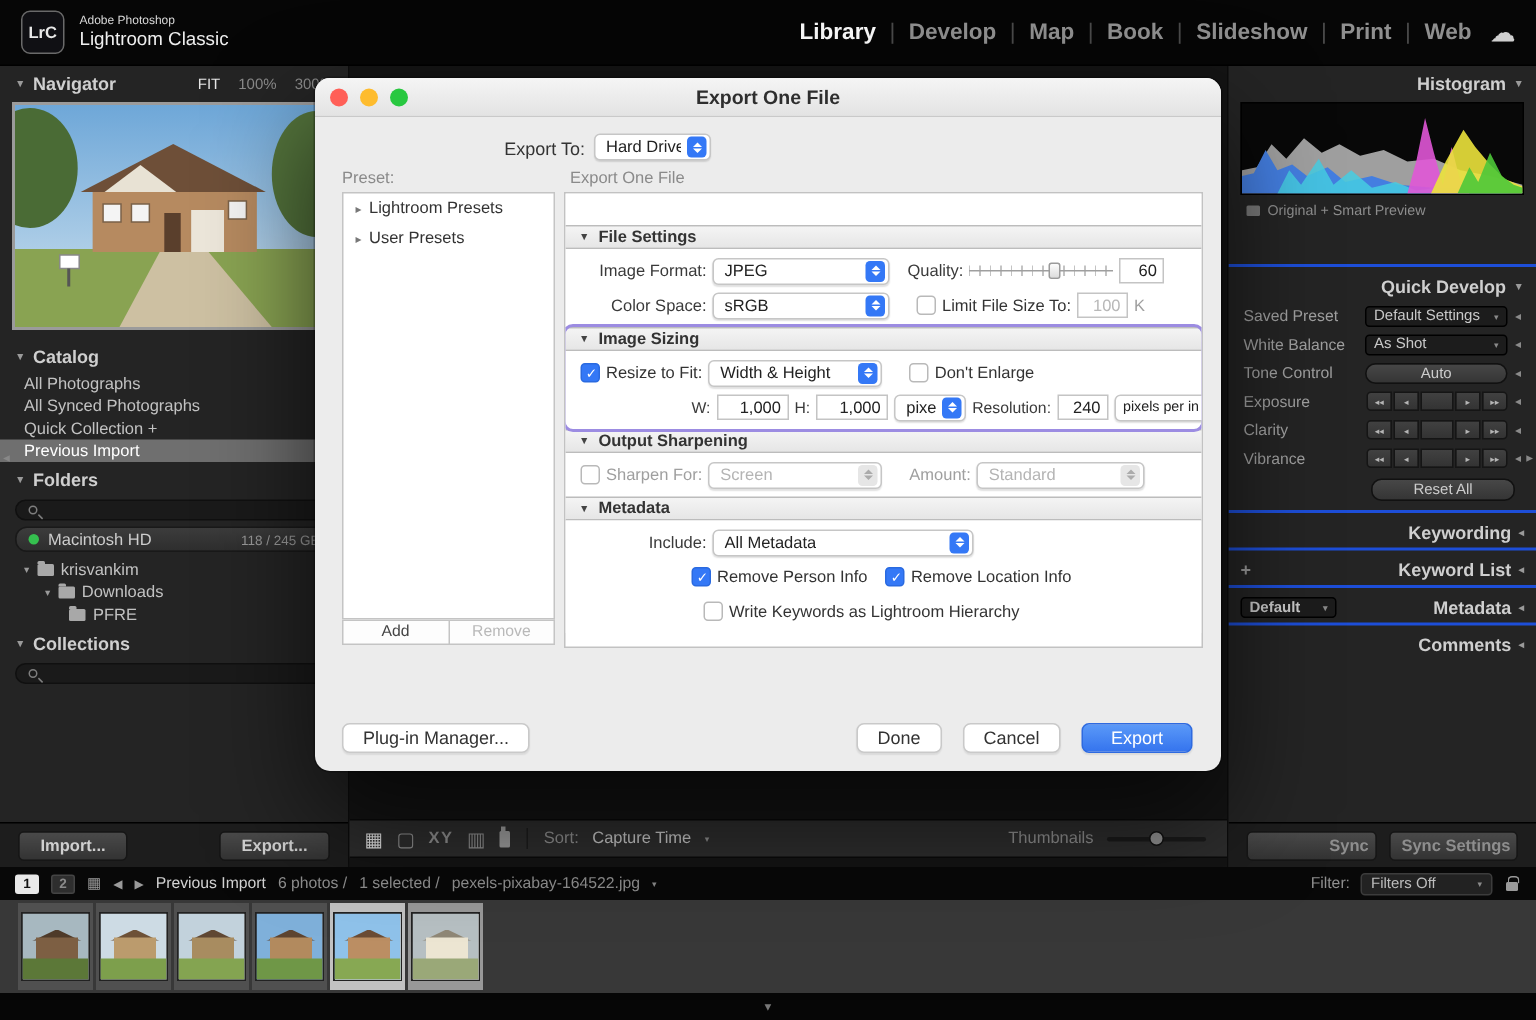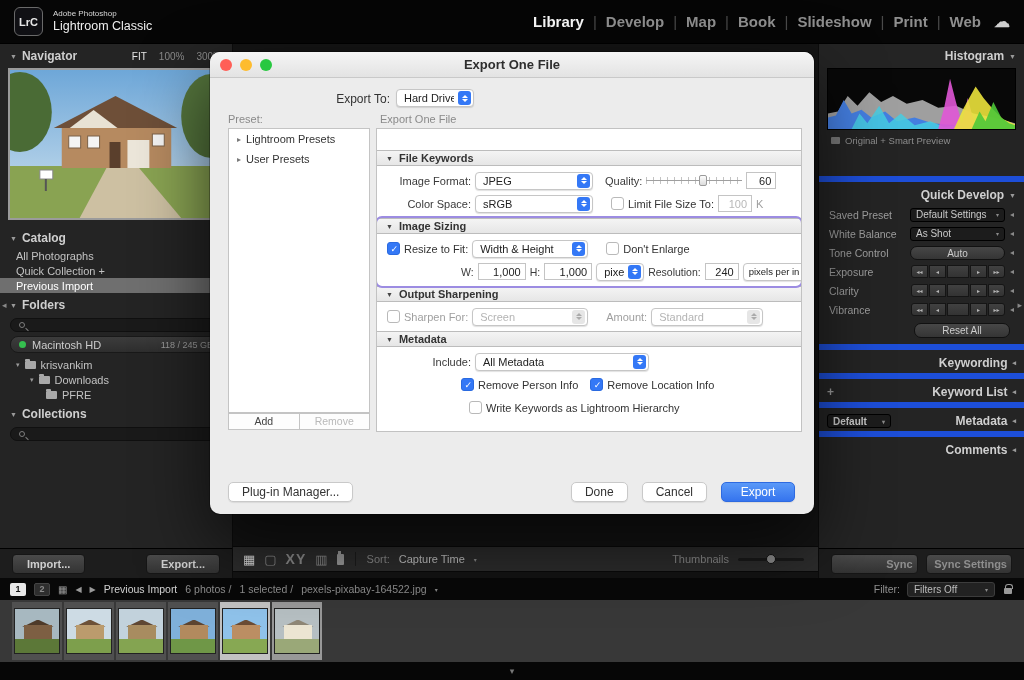--- a/index.html
+++ b/index.html
@@ -42,21 +42,21 @@
 .vol-usage{margin-left:auto;font-size:9px;color:#9a9a9a}
 .folder-ico{width:11px;height:8px;background:#a8a8a8;border-radius:1px;position:relative;display:inline-block;flex:none}
 .folder-ico::before{content:"";position:absolute;top:-2px;left:0;width:5px;height:2px;background:#a8a8a8;border-radius:1px 1px 0 0}
 .panel-bottom{position:absolute;bottom:0;left:0;right:0;height:30px;background:#1d1d1d;display:flex;align-items:center;padding:0 12px;border-top:1px solid #000;gap:8px}
 #left-panel .panel-bottom{justify-content:space-between}
 .btn-dark{background:linear-gradient(#4a4a4a,#333);border:1px solid #161616;border-radius:4px;color:#cfcfcf;font-size:11px;font-weight:bold;padding:3px 14px;font-family:inherit}
 .btn-dark.dim{color:#8e8e8e;flex:1;text-align:right;padding:3px 4px}
 
 
 .rp-header{display:flex;align-items:center;gap:5px;padding:5px 8px 3px;font-size:12px;font-weight:bold;color:#cfcfcf;justify-content:flex-end}
-.rp-header.line{border-top:6px solid #1d4ed8;padding-top:6px}
+.rp-header.line{border-top:2px solid #1d4ed8;padding-top:6px}
 #histogram-box{margin:2px 8px 3px;background:#080808;border:1px solid #000;height:62px}
 #histogram-box svg{display:block;width:100%;height:100%}
 .hist-caption{display:flex;align-items:center;gap:5px;color:#8d8d8d;font-size:9.5px;padding:2px 12px 6px}
 .chip{width:9px;height:7px;background:#777;border-radius:1px;flex:none}
 .qd-row{display:flex;align-items:center;padding:2px 6px 2px 10px;gap:5px;height:19px}
 .qd-label{width:76px;color:#9f9f9f;font-size:10.5px;flex:none}
 .lr-dd{background:#1c1c1c;border:1px solid #000;border-radius:3px;height:14px;display:flex;align-items:center;padding:0 5px;color:#c9c9c9;font-size:10px;width:96px;gap:4px}
 .lr-dd .arr{margin-left:auto;font-size:6px;color:#8a8a8a}
 .lr-dd.w64{width:64px}
 .btn-auto{width:96px;background:linear-gradient(#474747,#353535);border:1px solid #111;border-radius:7px;color:#ccc;text-align:center;font-size:10px;height:14px;line-height:13px}
@@ -67,21 +67,21 @@
 .step-btn:first-child{border-radius:3px 0 0 3px}
 .step-btn:last-child{border-radius:0 3px 3px 0}
 .reset-row{display:flex;justify-content:flex-end;padding:4px 14px 6px}
 .btn-reset{width:96px;background:linear-gradient(#474747,#353535);border:1px solid #111;border-radius:7px;color:#ccc;text-align:center;font-size:10px;height:15px;line-height:14px}
 
 
 #center{position:absolute;top:44px;left:233px;right:206px;height:534px;background:#141414}
 #toolbar{position:absolute;left:0;right:0;bottom:6px;height:26px;background:#2d2d2d;border-top:1px solid #0a0a0a;border-bottom:1px solid #0a0a0a;display:flex;align-items:center;gap:9px;padding:0 10px;color:#9c9c9c;font-size:11px}
 .ticon{font-size:13px;color:#8e8e8e}
 .ticon.active{color:#dedede}
-.ticon.xy{font-size:14px;font-weight:bold;letter-spacing:1px}
+.ticon.xy{font-size:11px;font-weight:bold;letter-spacing:1px}
 .spray{width:7px;height:11px;background:#9c9c9c;border-radius:1px;position:relative}
 .spray::before{content:"";position:absolute;top:-3px;left:1px;width:3px;height:3px;background:#9c9c9c}
 .tsep{width:1px;height:14px;background:#1c1c1c;margin:0 2px}
 .tlabel{color:#8d8d8d}
 .tvalue{color:#c4c4c4}
 .dd-arr{font-size:6px;color:#8a8a8a}
 #toolbar .spacer{flex:1}
 .tslider{width:66px;height:3px;background:#1a1a1a;border-radius:2px;position:relative;margin-right:4px}
 .tslider .knob{position:absolute;left:42%;top:-4px;width:10px;height:10px;border-radius:50%;background:#8f8f8f;border:1px solid #111}
 
@@ -241,20 +241,24 @@
 
   <div class="lp-header">
     <span class="tri">▼</span>
     <span>Catalog</span>
   </div>
   <div class="lp-row">
     <span>All Photographs</span>
     <span class="cnt">6</span>
   </div>
   <div class="lp-row">
+    <span>All Synced Photographs</span>
+    <span class="cnt">0</span>
+  </div>
+  <div class="lp-row">
     <span>Quick Collection +</span>
     <span class="cnt">0</span>
   </div>
   <div class="lp-row selected">
     <span>Previous Import</span>
     <span class="cnt">6</span>
   </div>
 
   <div class="lp-header">
     <span class="tri">▼</span>
@@ -550,21 +554,21 @@
   </div>
 
   <div class="content-header">Export One File</div>
 
   <div id="sections">
     <div class="stub"></div>
 
     <div class="sec">
       <div class="sec-header">
         <span class="d">▼</span>
-        <span>File Keywords</span>
+        <span>File Settings</span>
       </div>
       <div class="sec-body">
         <div class="frow">
           <span class="rlabel w84">Image Format:</span>
           <span class="popup pw118">
             <span class="ptext">JPEG</span>
             <span class="pchev">
                 <i class="cu"></i>
                 <i class="cd"></i>
               </span>

